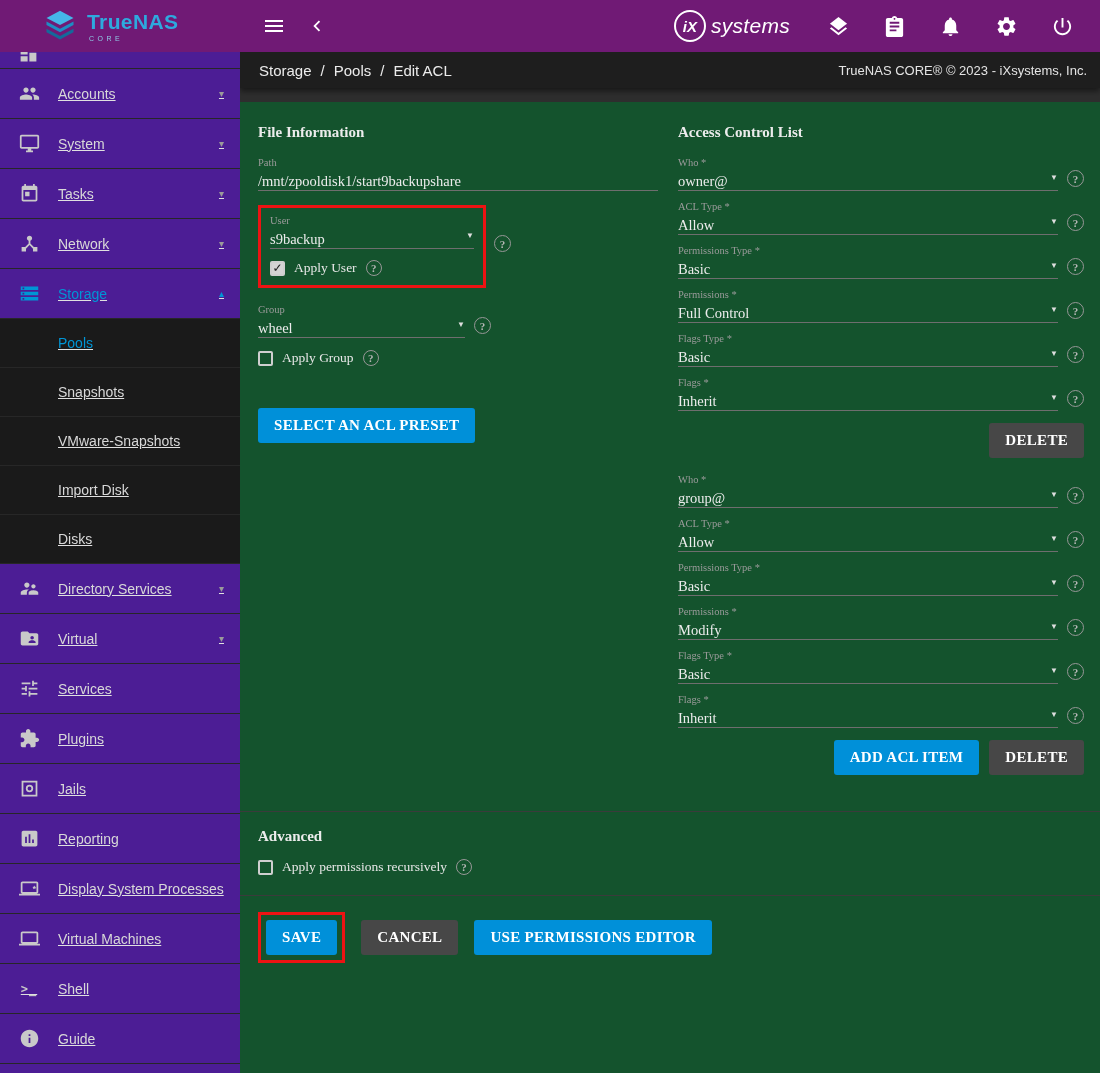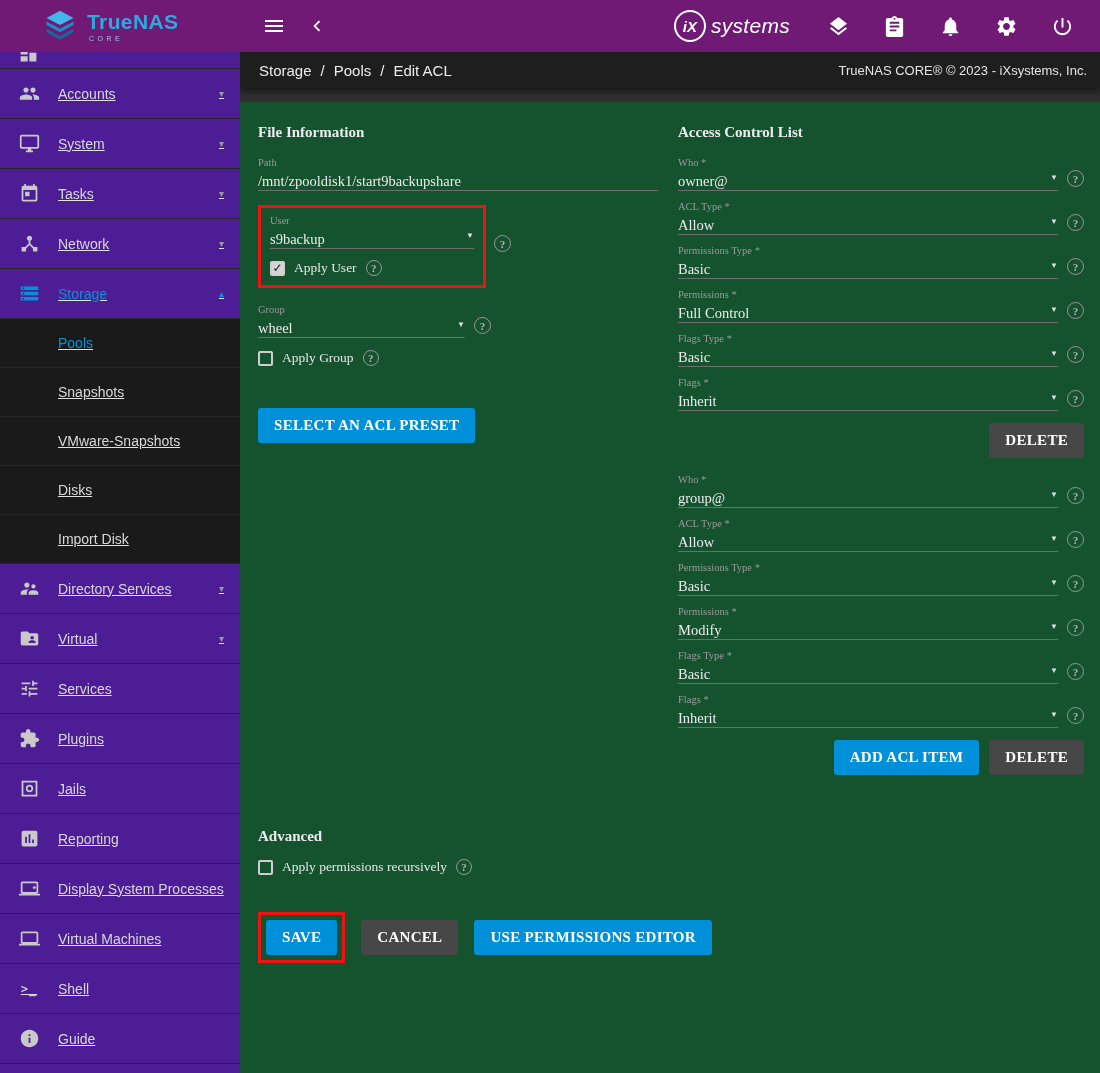--- a/index.html
+++ b/index.html
@@ -217,24 +217,24 @@
     <div class="side-item active">
       <span class="side-label">Pools</span>
     </div>
     <div class="side-item">
       <span class="side-label">Snapshots</span>
     </div>
     <div class="side-item">
       <span class="side-label">VMware-Snapshots</span>
     </div>
     <div class="side-item">
+      <span class="side-label">Import Disk</span>
+    </div>
+    <div class="side-item">
       <span class="side-label">Disks</span>
-    </div>
-    <div class="side-item">
-      <span class="side-label">Import Disk</span>
     </div>
   </div>
 
   <div class="side-item">
     <span class="side-icon">
         <svg viewBox="0 0 24 24">
           <path d="M16.5 12c1.38 0 2.49-1.12 2.49-2.5S17.88 7 16.5 7 14 8.12 14 9.5s1.12 2.5 2.5 2.5zM9 11c1.66 0 2.99-1.34 2.99-3S10.66 5 9 5 6 6.34 6 8s1.34 3 3 3zm7.5 3c-1.83 0-5.5.92-5.5 2.75V19h11v-2.25c0-1.83-3.67-2.75-5.5-2.75zM9 13c-2.33 0-7 1.17-7 3.5V19h7v-2.25c0-.85.33-2.34 2.37-3.47C10.5 13.1 9.66 13 9 13z"></path>
         </svg>
       </span>
     <span class="side-label">Directory Services</span>

